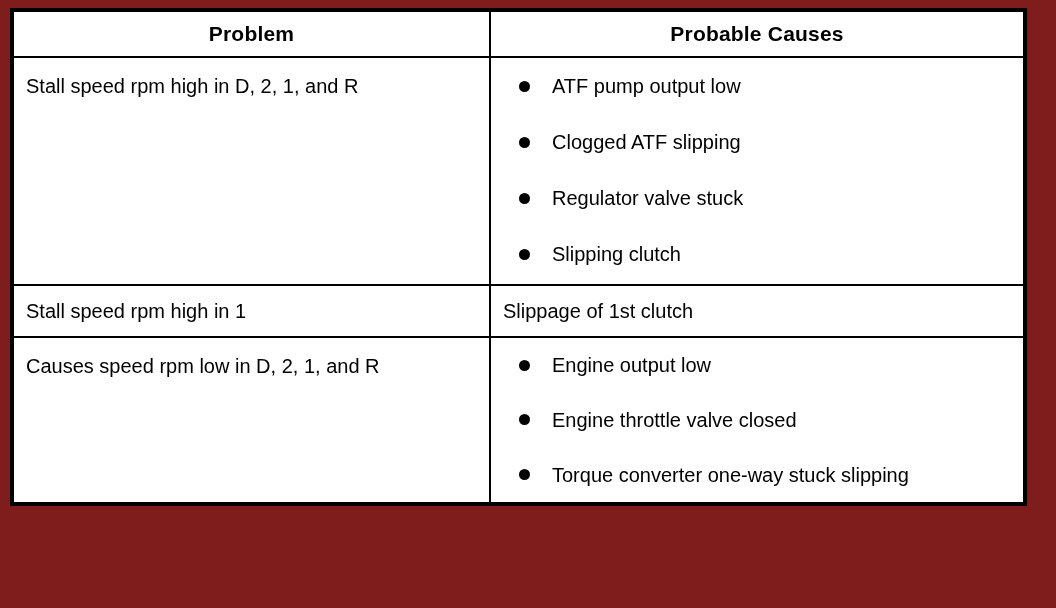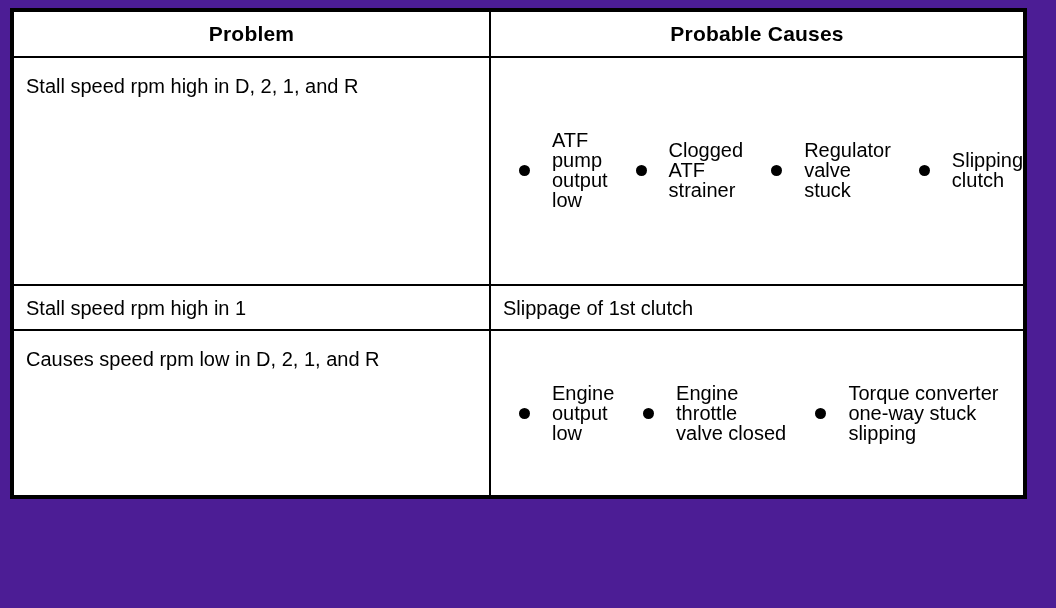--- a/index.html
+++ b/index.html
@@ -4,21 +4,21 @@
 <style>
   html, body {
     margin: 0;
     padding: 0;
     background: #ffffff;
   }
   .page {
     position: relative;
     width: 1056px;
     height: 608px;
-    background: #4c1d95;
+    background: #7f1d1d;
     font-family: "Liberation Sans", sans-serif;
     color: #000000;
     overflow: hidden;
   }
   table.trouble-table {
     position: absolute;
     left: 10px;
     top: 8px;
     width: 1013px;
     border-collapse: collapse;
@@ -52,35 +52,35 @@
   td.problem-cell {
     padding: 0 8px 0 12px;
   }
   td.problem-cell.top-align {
     vertical-align: top;
     padding-top: 18px;
   }
   td.causes-text-cell {
     padding: 0 8px 0 12px;
   }
-  tr.row-single { height: 45px; }
+  tr.row-single { height: 52px; }
   tr.row-single-b { height: 52px; }
   tr.row-tall   { height: 228px; }
   tr.row-tall-b { height: 164px; }
   td.causes-list-cell {
     padding: 0;
     vertical-align: top;
   }
   ul.bullet-list {
     list-style: none;
     margin: 0;
     padding: 0;
     height: 100%;
     display: flex;
-    flex-direction: row;
+    flex-direction: column;
     justify-content: space-around;
   }
   ul.bullet-list li {
     display: flex;
     align-items: center;
   }
   span.bullet {
     display: inline-block;
     width: 11px;
     height: 11px;
@@ -113,21 +113,21 @@
       <tr class="row-tall">
         <td class="problem-cell top-align">Stall speed rpm high in D, 2, 1, and R</td>
         <td class="causes-list-cell">
           <ul class="bullet-list">
             <li>
                 <span class="bullet"></span>
                 <span>ATF pump output low</span>
               </li>
             <li>
                 <span class="bullet"></span>
-                <span>Clogged ATF strainer</span>
+                <span>Clogged ATF slipping</span>
               </li>
             <li>
                 <span class="bullet"></span>
                 <span>Regulator valve stuck</span>
               </li>
             <li>
                 <span class="bullet"></span>
                 <span>Slipping clutch</span>
               </li>
           </ul>

